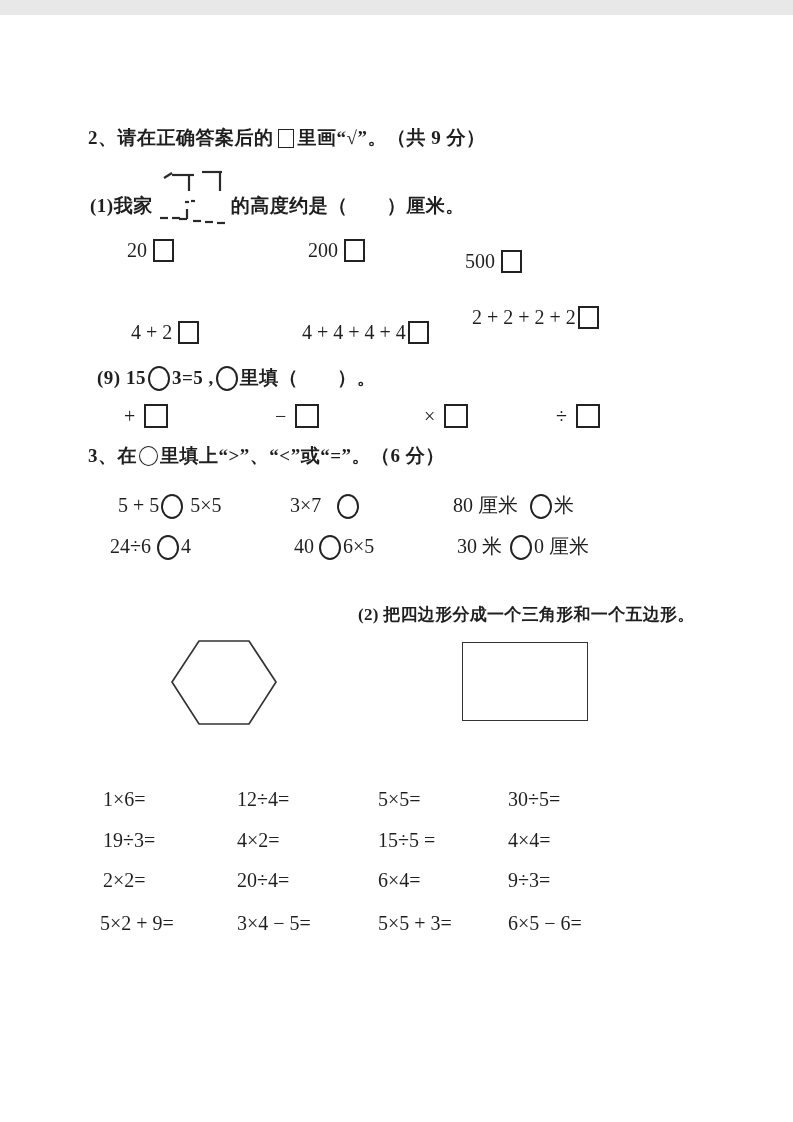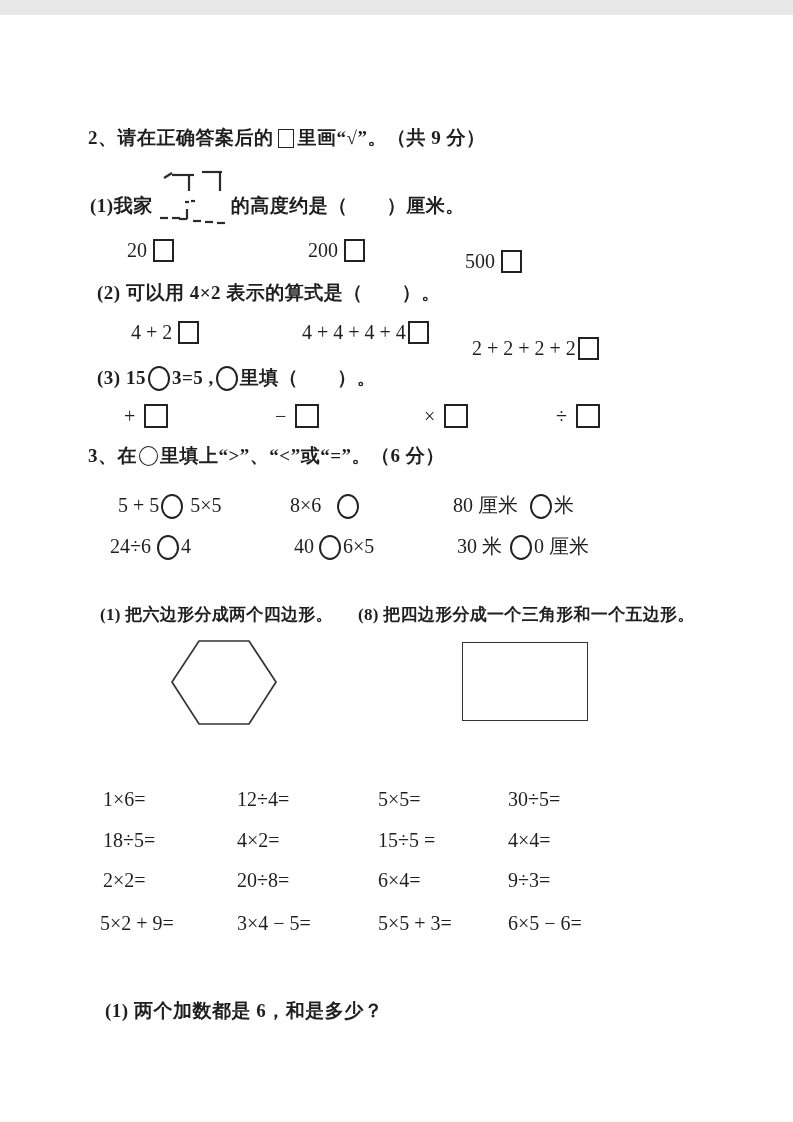--- a/index.html
+++ b/index.html
@@ -62,34 +62,33 @@
   <div class="abs math" style="left:127px;top:223px">
     <span>20</span><span class="box"></span>
   </div>
   <div class="abs math" style="left:308px;top:223px">
     <span>200</span><span class="box"></span>
   </div>
   <div class="abs math" style="left:465px;top:234px">
     <span>500</span><span class="box"></span>
   </div>
 
-  <div class="abs cn" style="left:97px;top:266px">(2) 可以用 4×2 表示的算式是（　　）。</div>
 
   <div class="abs math" style="left:131px;top:305px">
     <span>4 + 2</span><span class="box"></span>
   </div>
   <div class="abs math" style="left:302px;top:305px">
     <span>4 + 4 + 4 + 4</span><span class="box" style="margin-left:2px"></span>
   </div>
-  <div class="abs math" style="left:472px;top:321px">
+  <div class="abs math" style="left:472px;top:290px">
     <span>2 + 2 + 2 + 2</span><span class="box" style="margin-left:2px"></span>
   </div>
 
   <div class="abs cn" style="left:97px;top:351px">
-    <span>(3) 15</span><span class="circ"></span><span>3=5 ,</span><span class="circ"></span><span>里填（　　）。</span>
+    <span>(9) 15</span><span class="circ"></span><span>3=5 ,</span><span class="circ"></span><span>里填（　　）。</span>
   </div>
 
   <div class="abs math" style="left:124px;top:389px">
     <span>+</span><span class="box bx-l"></span>
   </div>
   <div class="abs math" style="left:275px;top:389px">
     <span>−</span><span class="box bx-l"></span>
   </div>
   <div class="abs math" style="left:424px;top:389px">
     <span>×</span><span class="box bx-l"></span>
@@ -99,64 +98,62 @@
   </div>
 
   <div class="abs cn" style="left:88px;top:429px">
     <span>3、在</span><span class="circ c-inline"></span><span>里填上“&gt;”、“&lt;”或“=”。（6 分）</span>
   </div>
 
   <div class="abs math" style="left:118px;top:478px">
     <span>5 + 5</span><span class="circ"></span> <span>5×5</span>
   </div>
   <div class="abs math" style="left:290px;top:478px">
-    <span>8×6</span><span class="circ" style="margin-left:16px"></span><span></span>
+    <span>3×7</span><span class="circ" style="margin-left:16px"></span><span></span>
   </div>
   <div class="abs math" style="left:453px;top:478px">
     <span>80 厘米</span><span class="circ" style="margin-left:12px"></span><span>米</span>
   </div>
   <div class="abs math" style="left:110px;top:519px">
     <span>24÷6</span><span class="circ" style="margin-left:6px"></span><span>4</span>
   </div>
   <div class="abs math" style="left:294px;top:519px">
     <span>40</span><span class="circ" style="margin-left:5px"></span><span>6×5</span>
   </div>
   <div class="abs math" style="left:457px;top:519px">
     <span>30 米</span><span class="circ" style="margin-left:8px"></span><span>0 厘米</span>
   </div>
 
-  <div class="abs cn-sm" style="left:100px;top:588px">(1) 把六边形分成两个四边形。</div>
-  <div class="abs cn-sm" style="left:358px;top:588px">(8) 把四边形分成一个三角形和一个五边形。</div>
+  <div class="abs cn-sm" style="left:358px;top:588px">(2) 把四边形分成一个三角形和一个五边形。</div>
 
   <svg style="left:165px;top:621px" width="115" height="94" viewBox="0 0 115 94">
     <polygon points="34,5 84,5 111,46 84,88 34,88 7,46" fill="none" stroke="#333" stroke-width="1.7"></polygon>
   </svg>
   <div class="rect-shape" style="left:462px;top:627px;width:126px;height:79px"></div>
 
 
   <div class="abs math" style="left:0;top:772px;width:793px">
     <span class="abs" style="left:103px">1×6=</span>
     <span class="abs" style="left:237px">12÷4=</span>
     <span class="abs" style="left:378px">5×5=</span>
     <span class="abs" style="left:508px">30÷5=</span>
   </div>
   <div class="abs math" style="left:0;top:813px;width:793px">
-    <span class="abs" style="left:103px">18÷5=</span>
+    <span class="abs" style="left:103px">19÷3=</span>
     <span class="abs" style="left:237px">4×2=</span>
     <span class="abs" style="left:378px">15÷5 =</span>
     <span class="abs" style="left:508px">4×4=</span>
   </div>
   <div class="abs math" style="left:0;top:853px;width:793px">
     <span class="abs" style="left:103px">2×2=</span>
-    <span class="abs" style="left:237px">20÷8=</span>
+    <span class="abs" style="left:237px">20÷4=</span>
     <span class="abs" style="left:378px">6×4=</span>
     <span class="abs" style="left:508px">9÷3=</span>
   </div>
   <div class="abs math" style="left:0;top:896px;width:793px">
     <span class="abs" style="left:100px">5×2 + 9=</span>
     <span class="abs" style="left:237px">3×4 − 5=</span>
     <span class="abs" style="left:378px">5×5 + 3=</span>
     <span class="abs" style="left:508px">6×5 − 6=</span>
   </div>
 
-  <div class="abs cn" style="left:105px;top:984px">(1) 两个加数都是 6，和是多少？</div>
 
 </div>
 
 </body></html>

